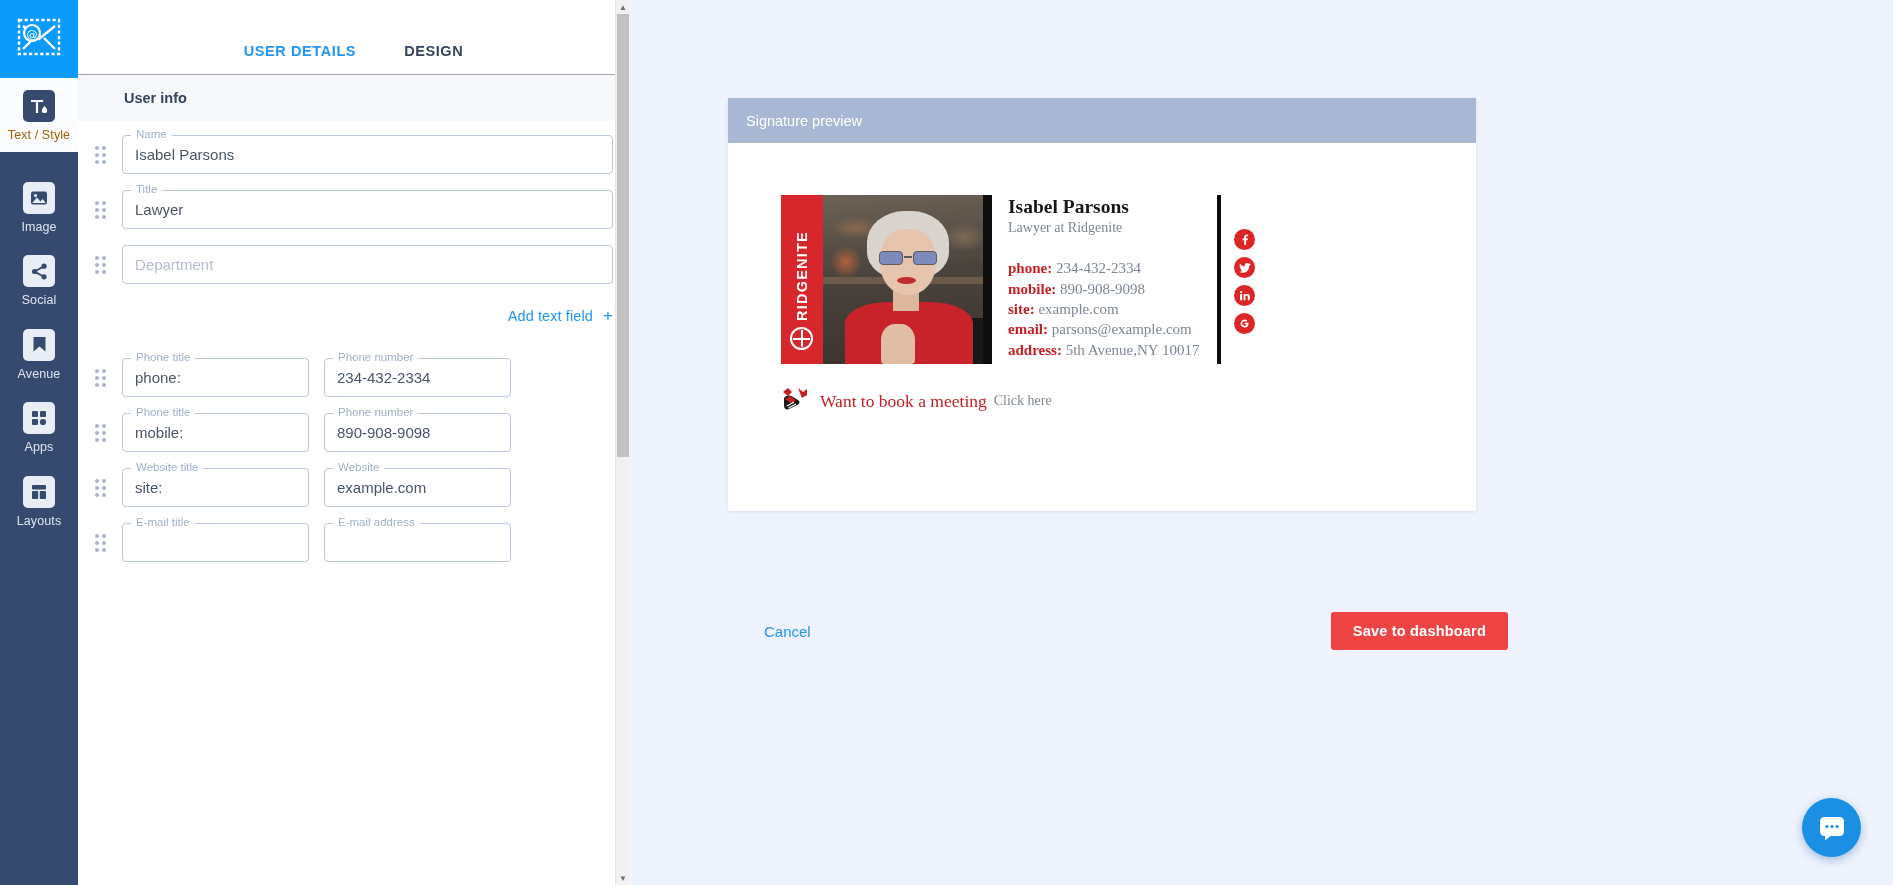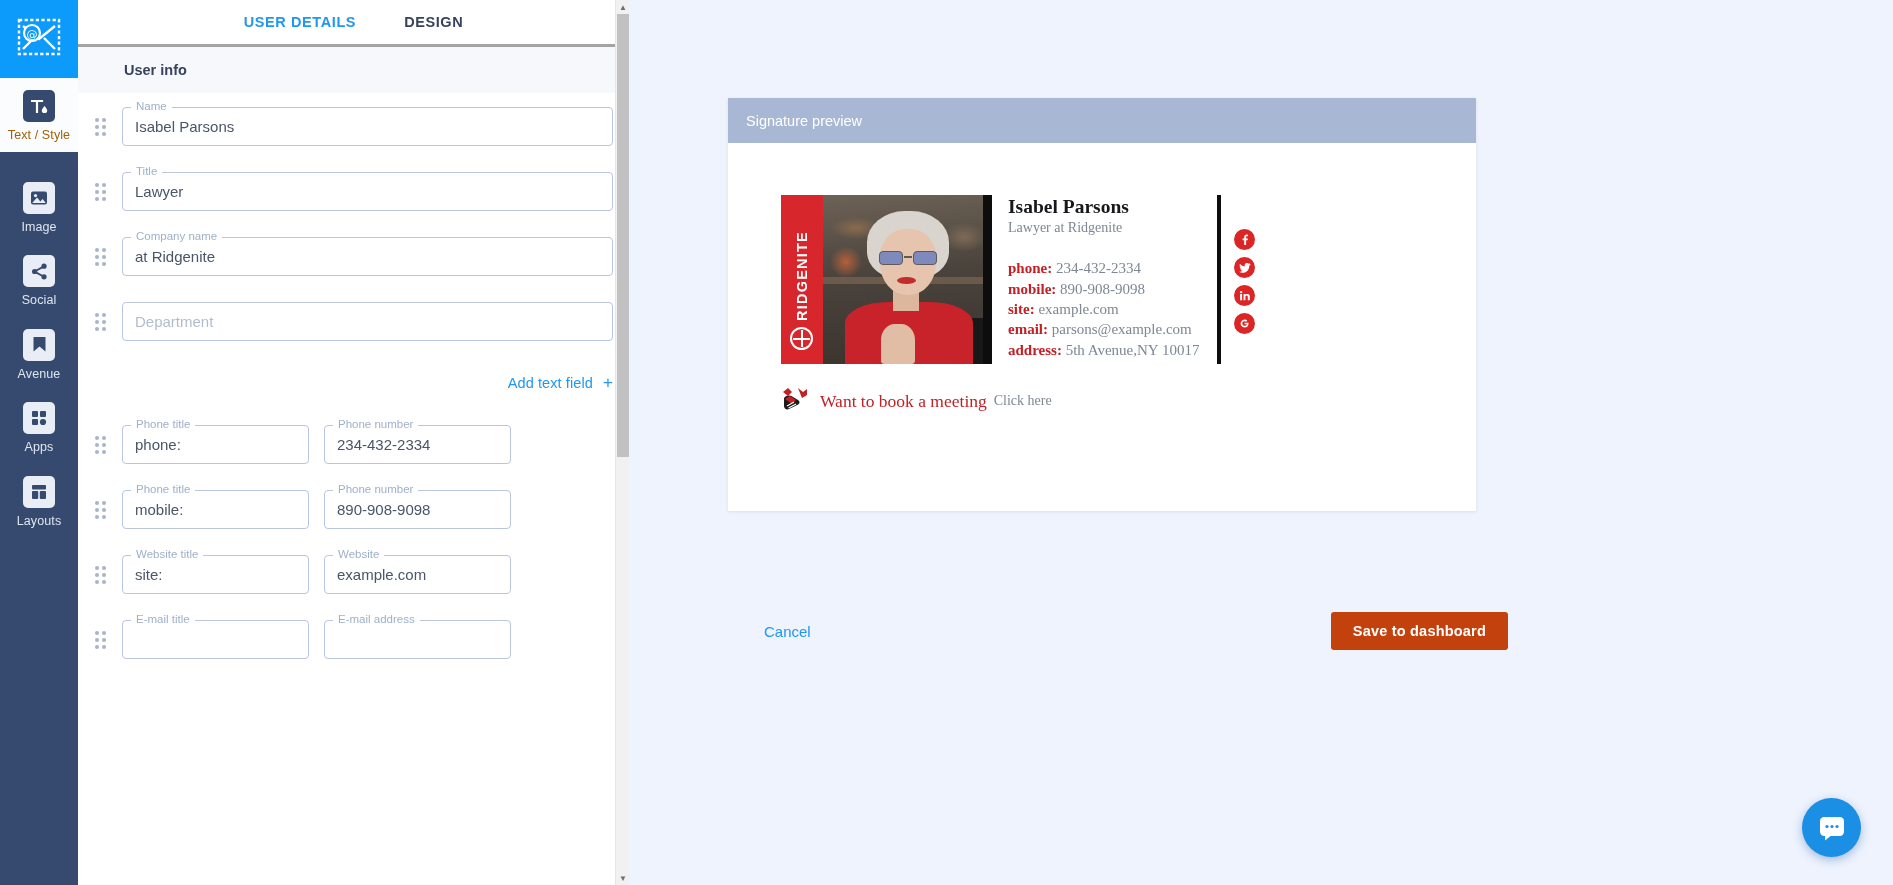--- a/index.html
+++ b/index.html
@@ -61,21 +61,22 @@
     height: 885px;
     background: #ffffff;
     position: relative;
     overflow: hidden;
   }
   .tabs {
     height: 47px;
     display: flex; align-items: center; justify-content: center;
     gap: 44px;
     background: #ffffff;
-    border-bottom: 3px solid #a3a3a3;
+    border-bottom: 1px solid #a3a3a3;
+    margin-top: 28px;
   }
   .tab {
     font-size: 14.5px; font-weight: 700;
     letter-spacing: .6px;
     color: #36435c;
     cursor: pointer;
     padding: 4px 2px;
   }
   .tab.active { color: #2196f3; }
 
@@ -86,21 +87,21 @@
     font-weight: 700;
     color: #36435c;
   }
 
   .fields { padding: 14px 0 0 0; }
 
   .field-row {
     display: flex;
     align-items: center;
     padding: 0 16px 0 0;
-    margin-bottom: 26px;
+    margin-bottom: 16px;
   }
   .drag-handle {
     width: 44px;
     flex: 0 0 44px;
     display: flex; align-items: center; justify-content: center;
     cursor: grab;
   }
   .dots {
     display: grid;
     grid-template-columns: repeat(2, 4px);
@@ -415,21 +416,21 @@
   }
   .btn-cancel {
     color: #2196f3;
     font-size: 15px;
     background: none; border: none;
     cursor: pointer;
     padding: 8px 4px;
     font-family: "Liberation Sans", sans-serif;
   }
   .btn-save {
-    background: #c2410c;
+    background: #ef4444;
     color: #ffffff;
     border: none;
     border-radius: 3px;
     font-size: 14.5px;
     font-weight: 700;
     padding: 0 22px;
     height: 38px;
     cursor: pointer;
     letter-spacing: .2px;
     font-family: "Liberation Sans", sans-serif;
@@ -572,36 +573,20 @@
               <i></i>
               <i></i>
             </span>
         </div>
         <div class="outfield">
           <span class="legend">Title</span>
           <input type="text" value="Lawyer" style="">
         </div>
       </div>
 
-      <div class="field-row">
-        <div class="drag-handle">
-          <span class="dots">
-              <i></i>
-              <i></i>
-              <i></i>
-              <i></i>
-              <i></i>
-              <i></i>
-            </span>
-        </div>
-        <div class="outfield">
-          <span class="legend">Company name</span>
-          <input type="text" value="at Ridgenite" style="">
-        </div>
-      </div>
 
       <div class="field-row">
         <div class="drag-handle">
           <span class="dots">
               <i></i>
               <i></i>
               <i></i>
               <i></i>
               <i></i>
               <i></i>

